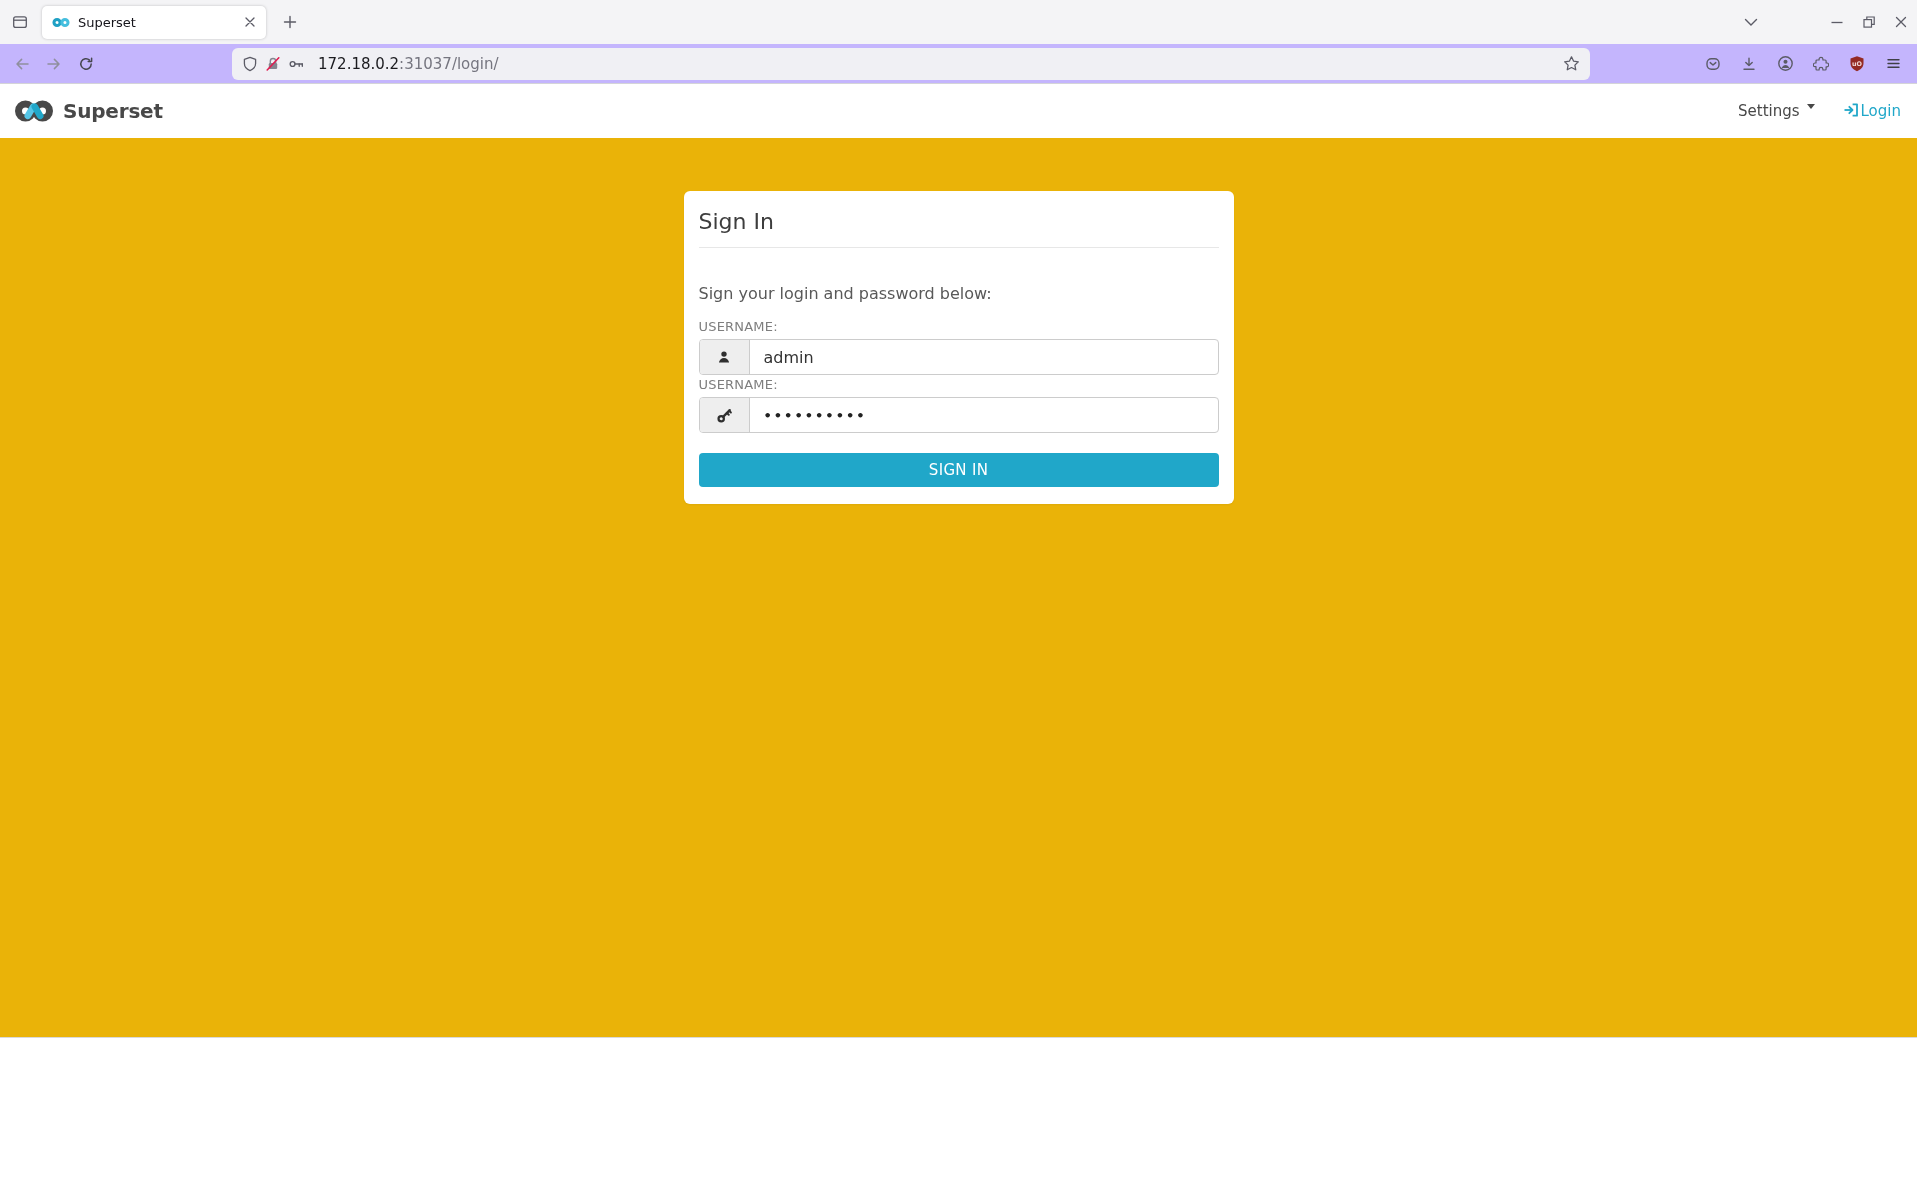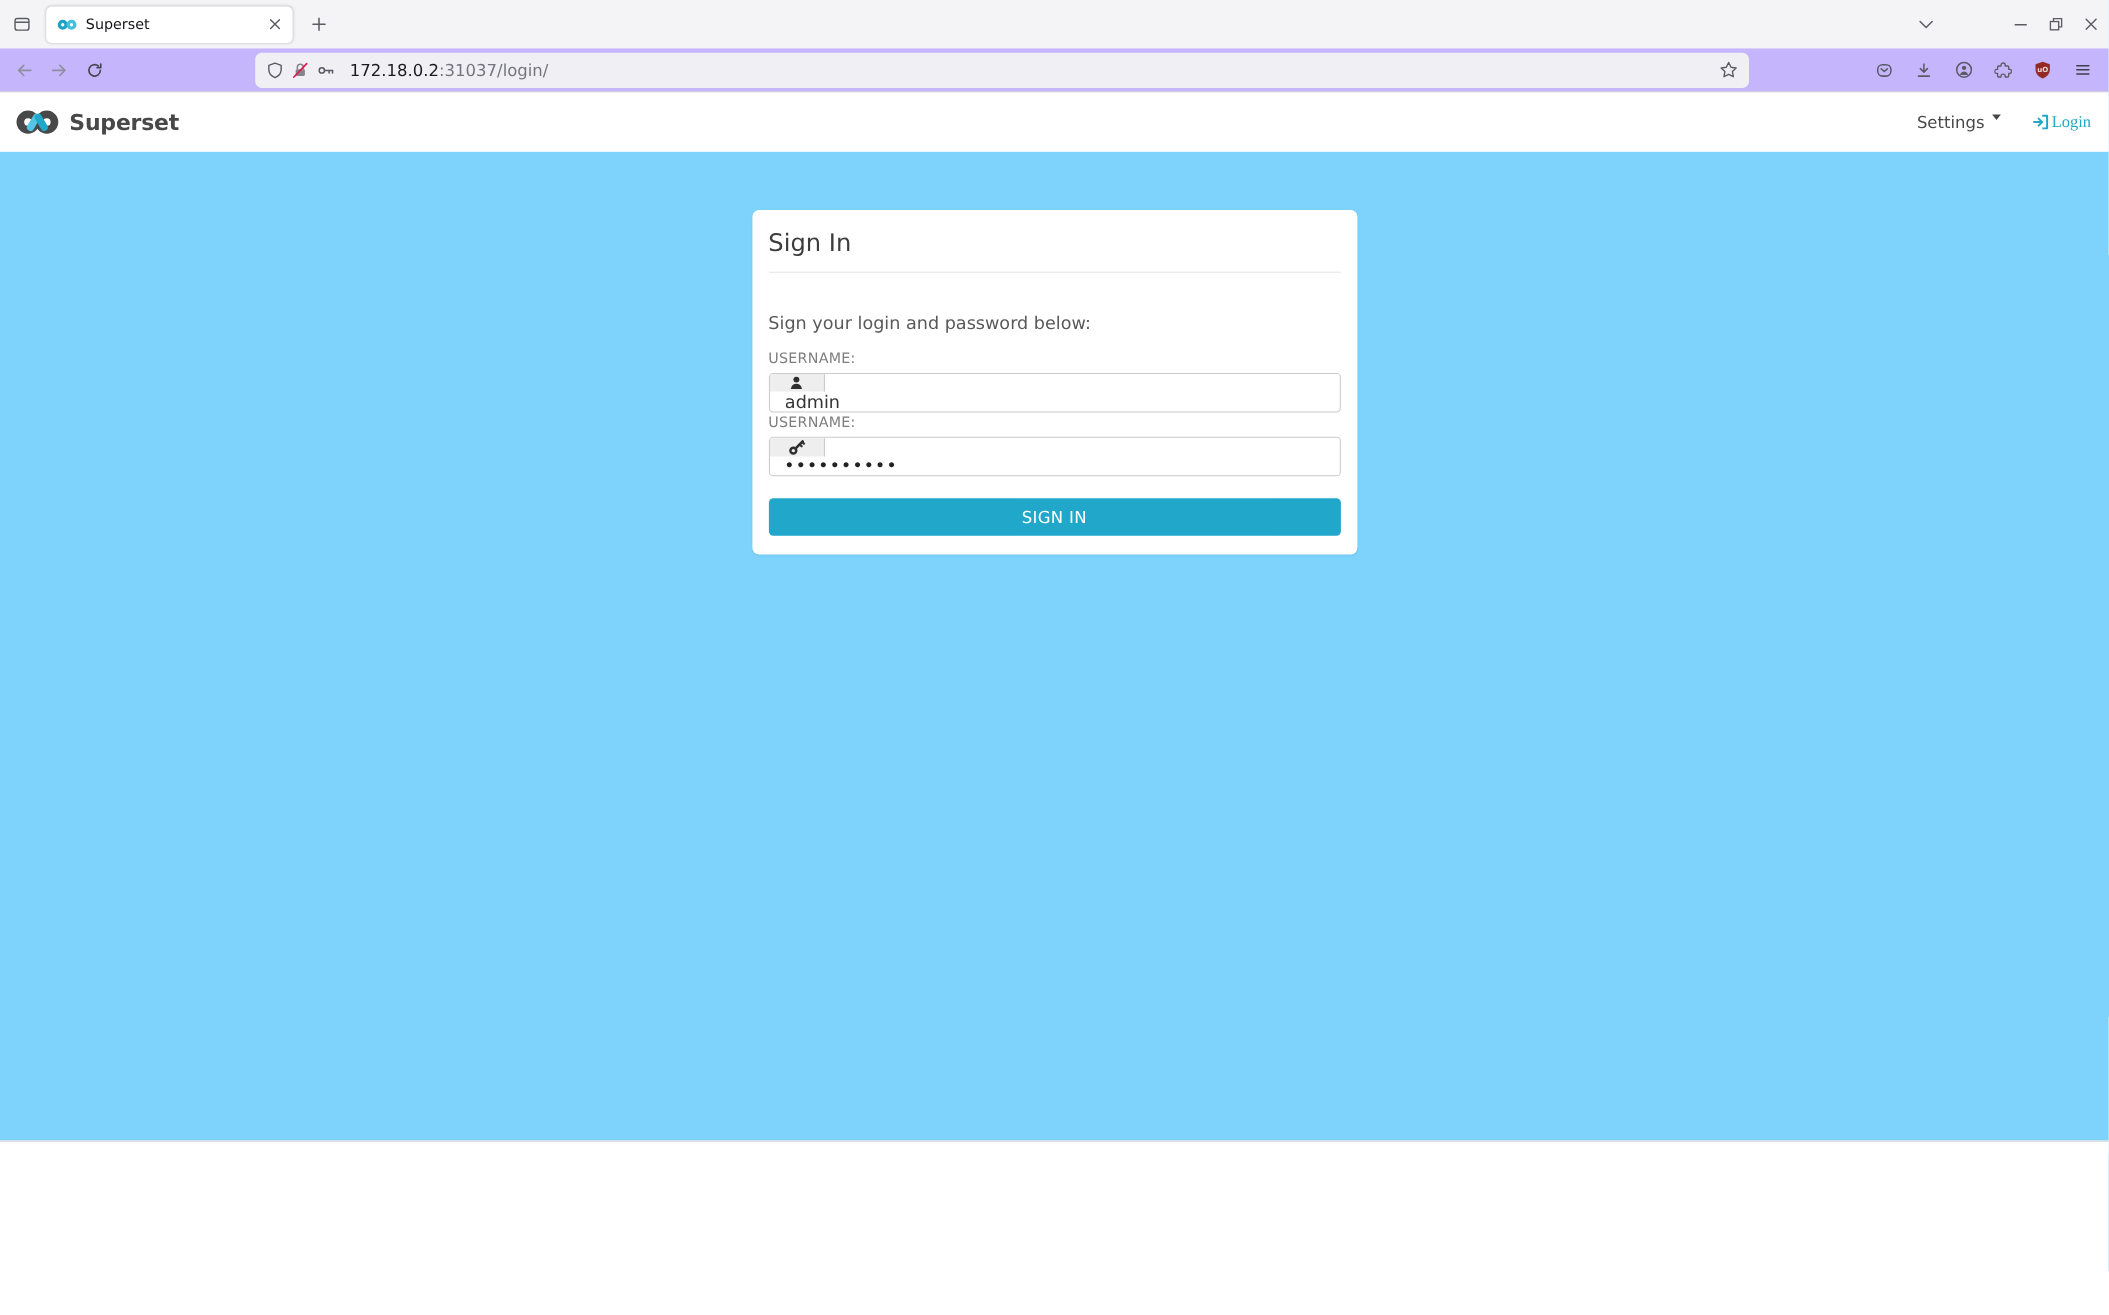--- a/index.html
+++ b/index.html
@@ -25,31 +25,31 @@
   .toolbar-right { margin-left:105px; display:flex; align-items:center; }
   .toolbar-right .chrome-btn { width:36px; }
 
   
   .app-header { height:54px; background:#fff; display:flex; align-items:center; padding:0 16px 0 14px; flex:none; }
   .brand { display:flex; align-items:center; gap:9px; }
   .brand-text { font-size:20px; font-weight:700; color:#484848; letter-spacing:-0.2px; }
   .header-right { margin-left:auto; display:flex; align-items:center; gap:28px; }
   .settings-menu { display:flex; align-items:flex-start; gap:7px; font-size:15px; color:#484848; cursor:default; }
   .caret-down { width:0; height:0; border-left:4px solid transparent; border-right:4px solid transparent; border-top:5px solid #484848; margin-top:2px; }
-  .login-link { display:flex; align-items:flex-start; gap:2px; font-size:15px; color:#20a7c9; text-decoration:none;font-family:Liberation Serif, serif; }
+  .login-link { display:flex; align-items:flex-start; gap:2px; font-size:15px; color:#20a7c9; text-decoration:none; }
 
   
-  .content { flex:1; background:#7dd3fc; }
+  .content { flex:1; background:#eab308; }
   .login-card { width:550px; margin:53px auto 0; background:#fff; border-radius:6px; padding:18px 15px 17px; box-shadow:0 1px 2px rgba(0,0,0,.05); }
   .card-title { font-size:22px; font-weight:400; color:#3d3d3d; margin-bottom:13px; }
   .card-divider { border:none; border-top:1px solid #e7e7e7; }
   .card-body { padding-top:36px; }
   .card-desc { font-size:16px; color:#595959; margin-bottom:16px; }
   .field-label { font-size:13px; color:#7e7e7e; margin:2px 0 5px; letter-spacing:.2px; }
-  .input-group { display:flex; border:1px solid #ccc; border-radius:4px; height:36px; background:#fff; overflow:hidden;flex-direction:column; }
+  .input-group { display:flex; border:1px solid #ccc; border-radius:4px; height:36px; background:#fff; overflow:hidden; }
   .input-addon { width:50px; background:#eee; border-right:1px solid #ccc; display:flex; align-items:center; justify-content:center; flex:none; }
   .input-group input { border:none; outline:none; flex:1; padding:0 14px; font-size:16px; color:#333; background:transparent; font-family:inherit; }
   .input-group input.password { font-size:13px; font-weight:700; letter-spacing:2px; color:#222; }
   .btn { display:block; width:100%; height:34px; border:none; border-radius:4px; background:#20a7c9; color:#fff; font-size:15px; letter-spacing:.3px; font-family:inherit; cursor:pointer; }
   .btn-signin { margin-top:20px; }
   .btn-register { margin-top:7px; }
 
   .app-footer { height:12px; background:#fff; border-top:1px solid #d9d9d9; flex:none; }
 
   svg { display:block; }

